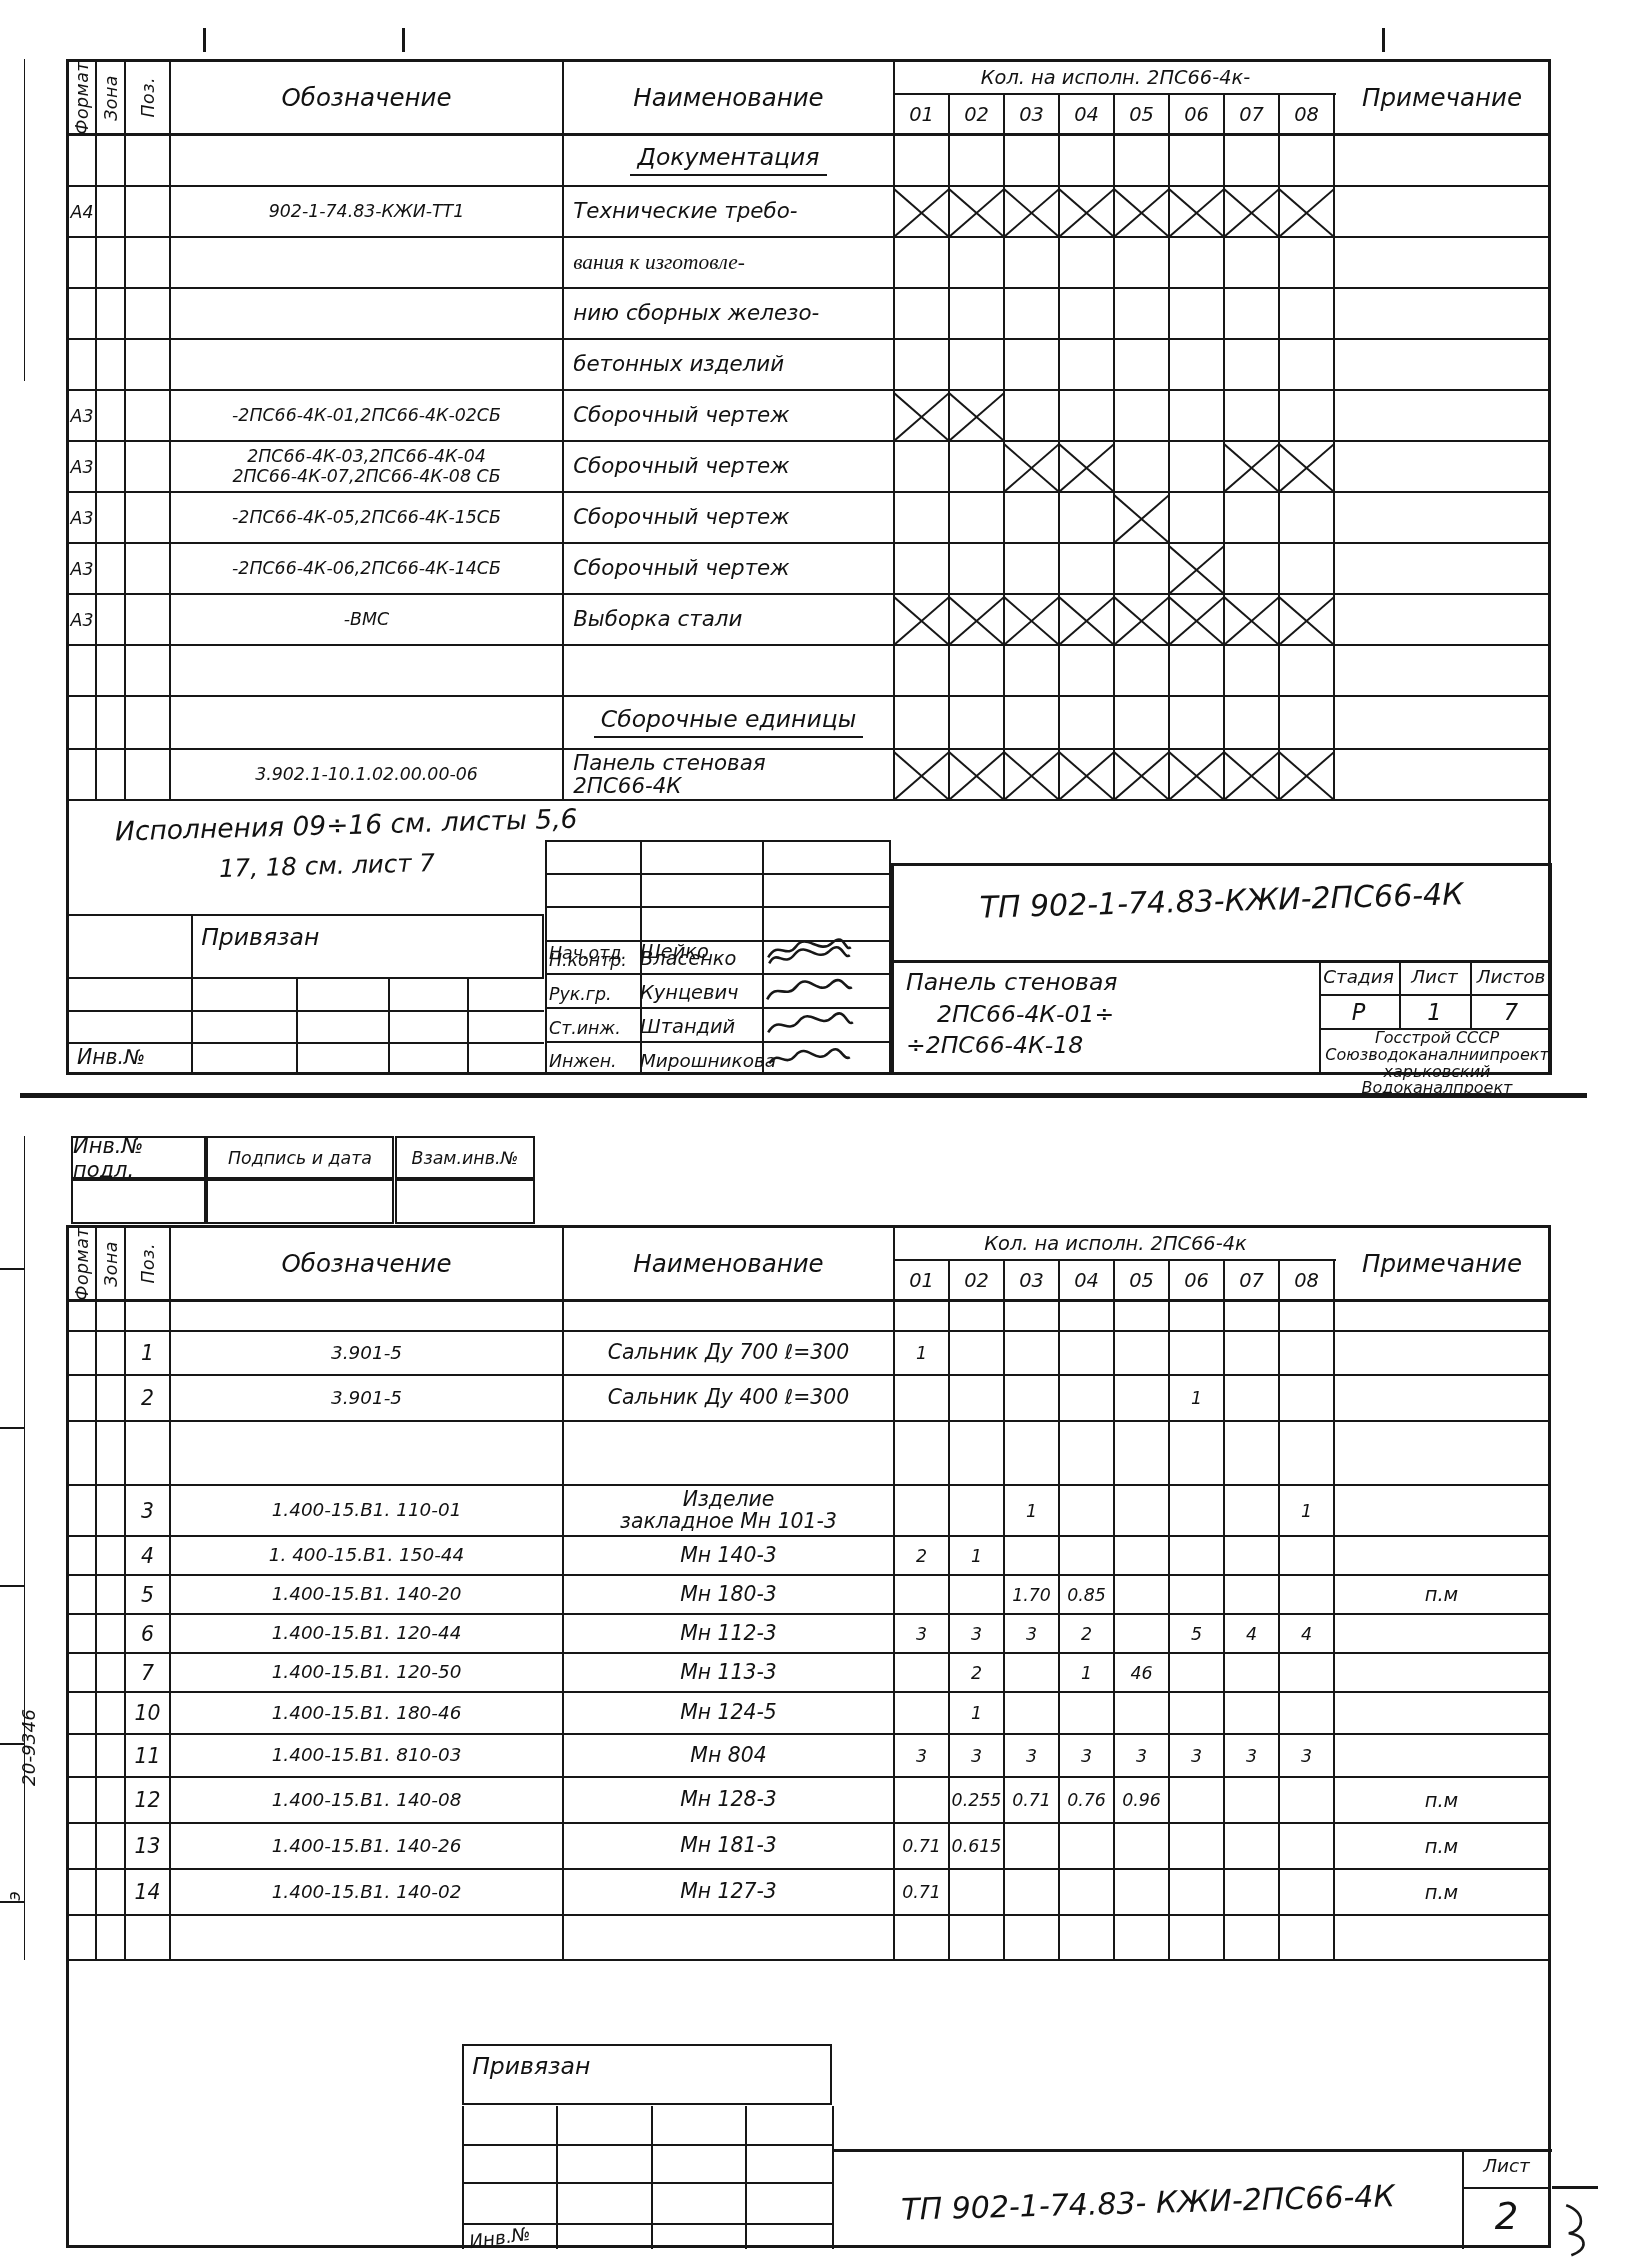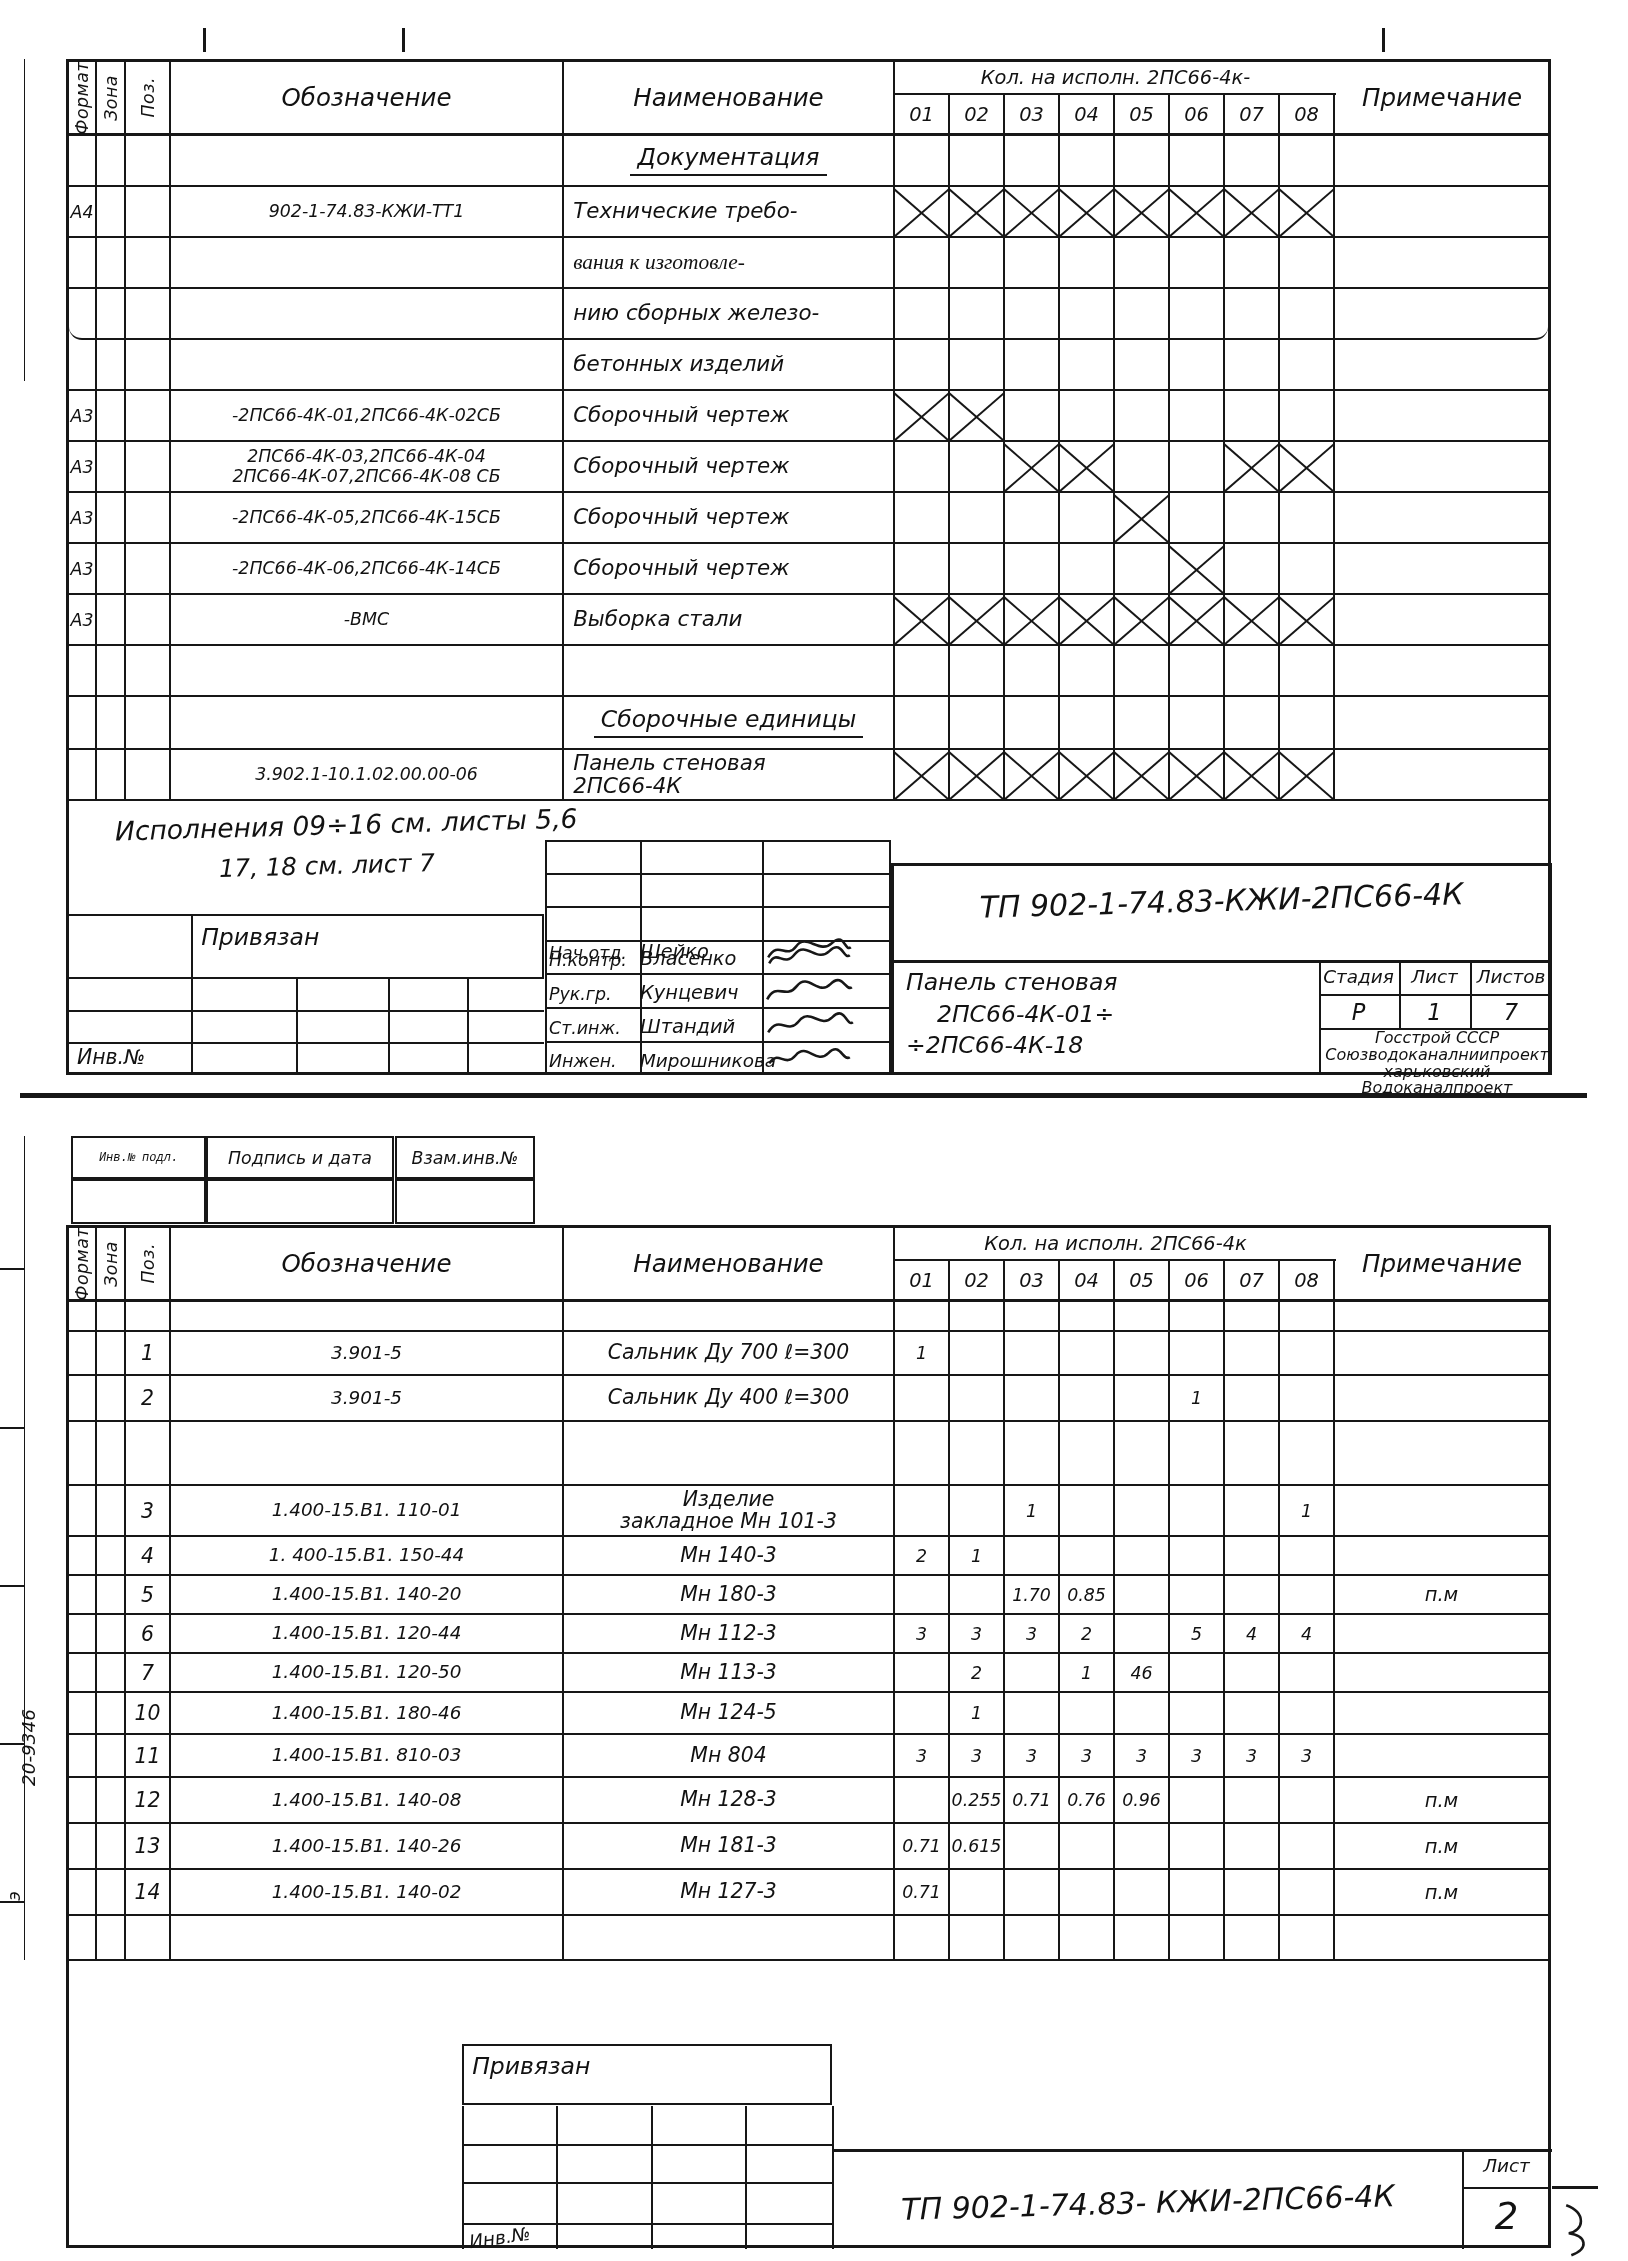--- a/index.html
+++ b/index.html
@@ -153,21 +153,21 @@
     <div class="c cq hw"></div>
     <div class="c cq hw"></div>
     <div class="c cq hw"></div>
     <div class="c cq hw"></div>
     <div class="c cq hw"></div>
     <div class="c cq hw"></div>
     <div class="c cq hw"></div>
     <div class="c cq hw"></div>
     <div class="c cnote hw"></div>
   </div>
-        <div class="trow" style="height: 51px; border-radius: 13px;">
+        <div class="trow" style="height: 51px;">
     <div class="c cf hw"></div>
     <div class="c cz hw"></div>
     <div class="c cp hw"></div>
     <div class="c co">
       
       
     </div>
     <div class="c cn">
       <span class="hw">нию сборных железо-</span>
 
@@ -477,21 +477,21 @@
   <div class="hl" style="left:0px;top:1268px;width:23.5px;"></div>
   <div class="hl" style="left:0px;top:1427px;width:23.5px;"></div>
   <div class="hl" style="left:0px;top:1585px;width:23.5px;"></div>
   <div class="hl" style="left:0px;top:1743px;width:23.5px;"></div>
   <div class="hl" style="left:0px;top:1901px;width:23.5px;"></div>
 
   <div class="abs vert-note" style="left:18px;top:1679px;height:107px;">20-9346</div>
   <div class="abs hw" style="left:9.2px;top:1886px;font-size:17.4px;transform:rotate(-90deg);">э</div>
 
   <div class="box" style="left:71px;top:1136px;width:135px;height:43px;border-width:2px;display:flex;align-items:center;justify-content:center;">
-    <span class="hw" style="font-size:12px;font-family:Liberation Mono, monospace;">Инв.№ подл.</span>
+    <span class="hw" style="font-size:21px;">Инв.№ подл.</span>
   </div>
   <div class="box" style="left:206px;top:1136px;width:188px;height:43px;border-width:2px;display:flex;align-items:center;justify-content:center;">
     <span class="hw" style="font-size:17.4px;">Подпись и дата</span>
   </div>
   <div class="box" style="left:395px;top:1136px;width:140px;height:43px;border-width:2px;display:flex;align-items:center;justify-content:center;">
     <span class="hw" style="font-size:17.4px;">Взам.инв.№</span>
   </div>
   <div class="box" style="left:71px;top:1179px;width:135px;height:45px;border-width:2px;"></div>
   <div class="box" style="left:206px;top:1179px;width:188px;height:45px;border-width:2px;"></div>
   <div class="box" style="left:395px;top:1179px;width:140px;height:45px;border-width:2px;"></div>

